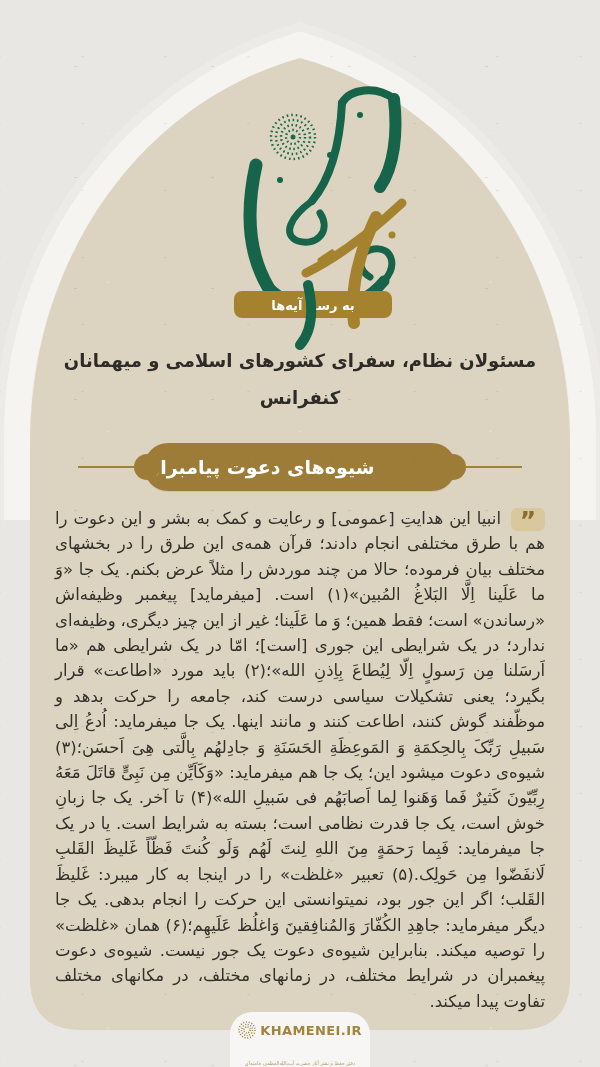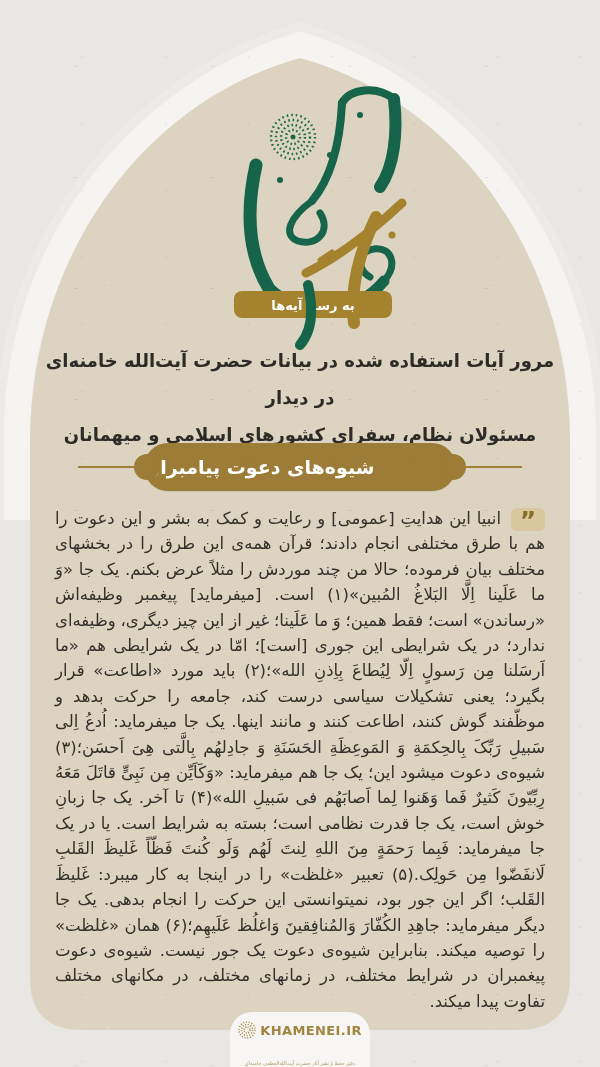--- a/index.html
+++ b/index.html
@@ -130,21 +130,20 @@
         </g>
 
         <rect x="64" y="206" width="158" height="27" rx="8" fill="#a5832e"></rect>
         <text x="143" y="225" text-anchor="middle" font-size="13" font-weight="bold" fill="#ffffff" font-family="DejaVu Sans, sans-serif" direction="rtl">به رسم آیه‌ها</text>
 
         <path d="M 138 200 C 144 226 142 246 130 260" stroke="#166449" fill="none" stroke-width="10" stroke-linecap="round"></path>
       </svg>
     </div>
 
     <div class="intro">
-      <div>مرور آیات استفاده شده در بیانات حضرت آیت‌الله خامنه‌ای در دیدار</div>
       <div>مسئولان نظام، سفرای کشورهای اسلامی و میهمانان کنفرانس</div>
     </div>
 
     <div class="banner-line left"></div>
     <div class="banner-line right"></div>
     <div class="banner">
       <span>شیوه‌های دعوت پیامبران</span>
     </div>
 
     <div class="body-text">

